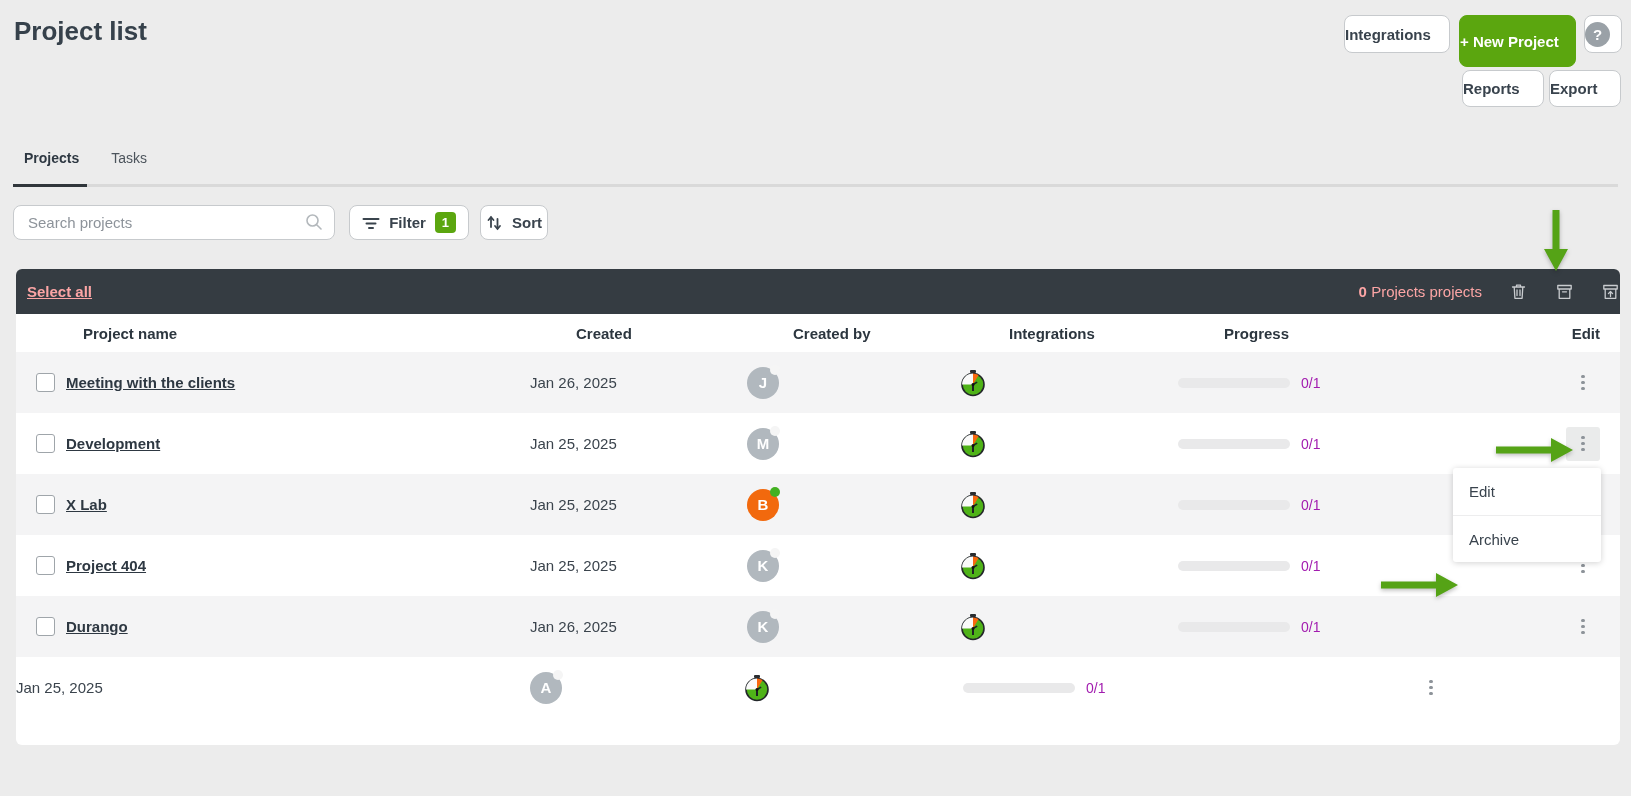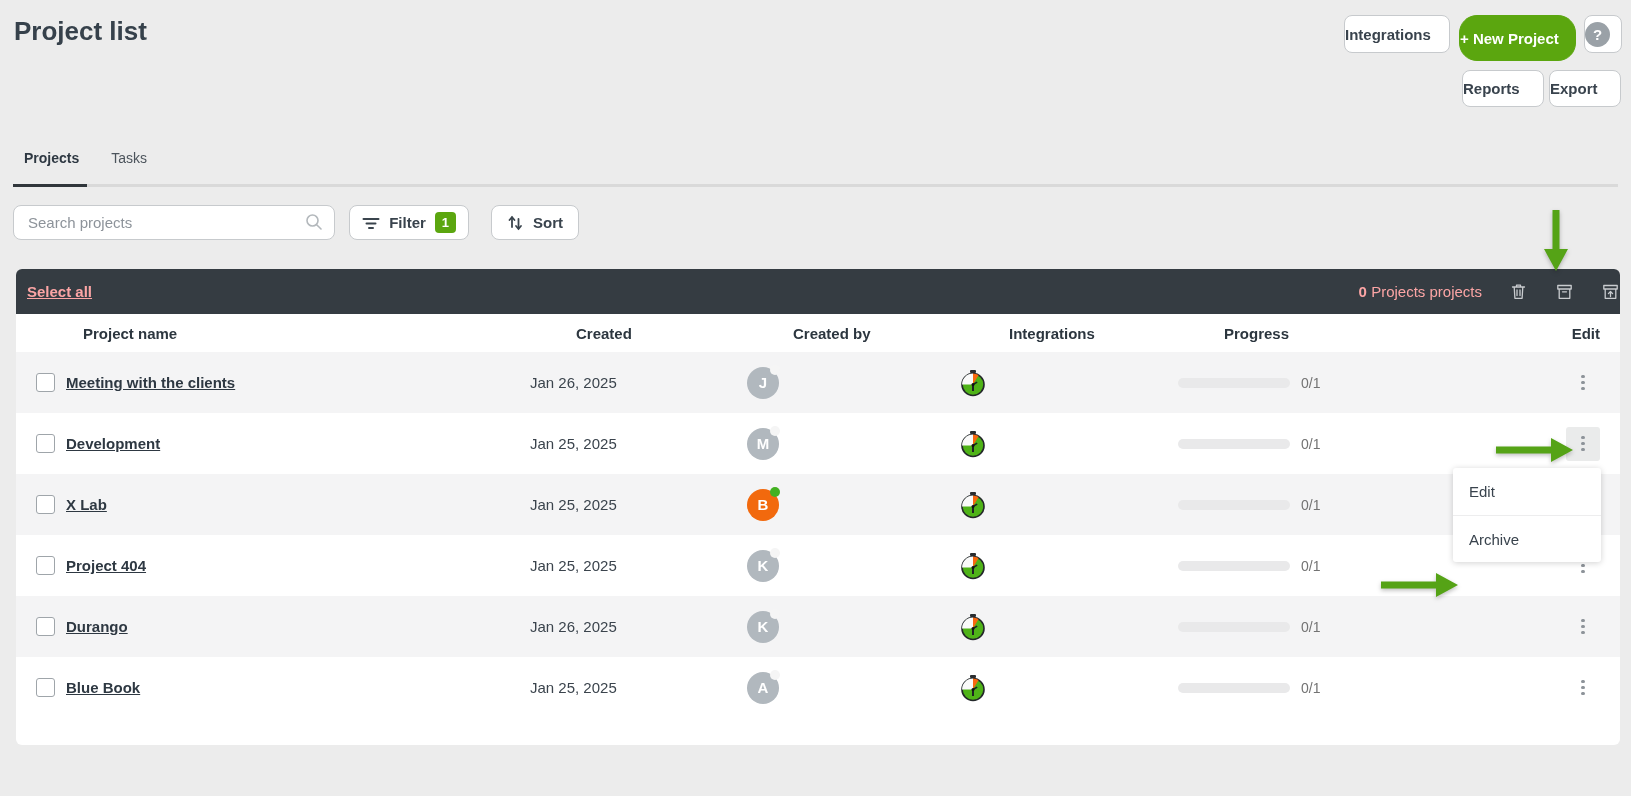--- a/index.html
+++ b/index.html
@@ -5,21 +5,21 @@
   html,body{margin:0;padding:0;background:#ececec;font-family:"Liberation Sans",sans-serif;}
   .page{position:relative;width:1631px;height:796px;background:#ececec;overflow:hidden;}
 
   
   .page-title{position:absolute;left:14px;top:16px;font-size:26px;font-weight:700;color:#36414b;}
   .btn{position:absolute;display:flex;align-items:center;justify-content:flex-start;gap:8px;
        background:#fff;border:1px solid #c7cacd;border-radius:8px;font-size:15px;font-weight:700;
        color:#39434d;box-sizing:border-box;cursor:pointer;}
   .btn.green{background:#5ba60f;border:1px solid #5ba60f;color:#fff;}
   #btn-integrations{left:1344px;top:15px;width:106px;height:38px;}
-  #btn-new-project{left:1459px;top:15px;width:117px;height:46px;border-radius:18px;}
+  #btn-new-project{left:1459px;top:15px;width:117px;height:52px;}
   #btn-help{left:1584px;top:15px;width:38px;height:38px;}
   .help-circle{width:25px;height:25px;border-radius:50%;background:#9aa1a7;color:#fff;font-size:15px;
        font-weight:700;display:flex;align-items:center;justify-content:center;}
   #btn-reports{left:1462px;top:70px;width:82px;height:37px;}
   #btn-export{left:1549px;top:70px;width:72px;height:37px;}
 
   
   .tabs{position:absolute;left:24px;top:150px;display:flex;gap:32px;font-size:14px;}
   .tab{cursor:pointer;}
   .tab.active{font-weight:700;color:#2e3842;}
@@ -30,21 +30,21 @@
   
   .search{position:absolute;left:13px;top:205px;width:322px;height:35px;box-sizing:border-box;
        background:#fff;border:1px solid #c7cacd;border-radius:8px;padding:0 36px 0 14px;font-size:15px;
        color:#3a444d;font-family:"Liberation Sans",sans-serif;outline:none;}
   .search::placeholder{color:#8d939a;}
   .search-icon{position:absolute;left:305px;top:213px;}
   .toolbtn{position:absolute;display:flex;align-items:center;justify-content:center;gap:9px;background:#fff;
        border:1px solid #c7cacd;border-radius:8px;font-size:15px;font-weight:700;color:#39434d;
        box-sizing:border-box;cursor:pointer;}
   #btn-filter{left:349px;top:205px;width:120px;height:35px;}
-  #btn-sort{left:491px;top:205px;width:88px;height:35px;text-align:right;}
+  #btn-sort{left:480px;top:205px;width:68px;height:35px;text-align:right;}
   .badge{width:21px;height:21px;border-radius:4px;background:#5ba60f;color:#fff;font-size:13px;font-weight:700;
        display:flex;align-items:center;justify-content:center;}
 
   
   .card{position:absolute;left:16px;top:269px;width:1604px;height:476px;background:#fff;
        border-radius:6px 6px 6px 6px;}
   .selectbar{height:45px;background:#353c42;border-radius:6px 6px 0 0;display:flex;align-items:center;
        padding:0 0 0 11px;box-sizing:border-box;color:#fca5a5;}
   .select-all{font-size:15px;font-weight:700;text-decoration:underline;cursor:pointer;}
   .bar-right{margin-left:auto;display:flex;align-items:center;gap:27px;}
@@ -63,21 +63,21 @@
   .cb{width:17px;height:17px;border:1px solid #9fa5aa;border-radius:3px;background:#fff;margin-right:11px;
        cursor:pointer;flex:0 0 auto;}
   .pname{font-weight:700;text-decoration:underline;color:#2e3842;cursor:pointer;}
   .avatar{width:32px;height:32px;border-radius:50%;color:#fff;font-weight:700;font-size:15px;
        display:flex;align-items:center;justify-content:center;position:relative;}
   .avatar .dot{position:absolute;right:-1px;top:-2px;width:10px;height:10px;border-radius:50%;}
   .int-cell svg{margin-left:-4px;display:block;}
   .progress-cell{display:flex;align-items:center;gap:11px;}
   .pbar{width:112px;height:10px;background:#e9e9ea;border-radius:5px;overflow:hidden;}
   .pfill{height:100%;width:0;background:#5ba60f;}
-  .pfrac{font-size:14px;color:#737373;}
+  .pfrac{font-size:14px;color:#a21caf;}
   .dotbtn{display:inline-flex;width:34px;height:34px;align-items:center;justify-content:center;
        border-radius:3px;cursor:pointer;vertical-align:middle;}
   .dotbtn.active{background:#eaebeb;}
   .dotsglyph{display:flex;flex-direction:column;gap:2.5px;}
   .dotsglyph i{width:3.5px;height:3.5px;border-radius:50%;background:#8d9399;}
 
   
   .menu{position:absolute;left:1453px;top:468px;width:148px;background:#fff;border-radius:3px;
        box-shadow:0 1px 6px rgba(0,0,0,.18);z-index:20;}
   .menu-item{height:47px;display:flex;align-items:center;padding-left:16px;font-size:15px;color:#39434d;
@@ -341,24 +341,20 @@
           </div>
           <div class="col-edit"><span class="dotbtn">
               <span class="dotsglyph">
                 <i></i>
                 <i></i>
                 <i></i>
               </span>
             </span></div>
         </div>
         <div class="trow">
-          <div class="name-cell">
-            <span class="cb"></span>
-            <span class="pname">Blue Book</span>
-          </div>
           <div>Jan 25, 2025</div>
           <div>
             <span class="avatar" style="background: rgb(177, 184, 190);">
               <span>A</span>
               <span class="dot" style="background: rgb(245, 245, 245);"></span>
             </span>
           </div>
           <div class="int-cell"><span><svg width="28" height="28" viewBox="0 0 28 28">
                 <rect x="11" y="1" width="6" height="3" rx="1" fill="#2a2d30"></rect>
                 <circle cx="14" cy="15.5" r="11" fill="#4fb318" stroke="#23272a" stroke-width="1.6"></circle>

